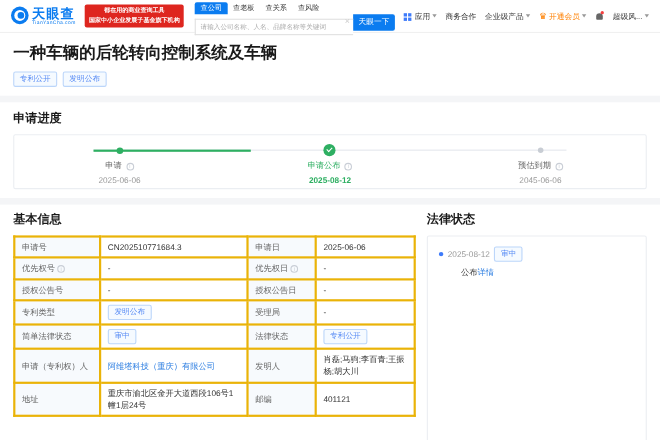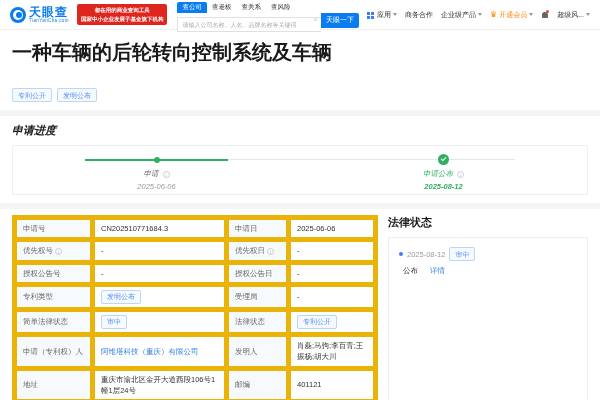--- a/index.html
+++ b/index.html
@@ -2,21 +2,21 @@
 <html><head>
 <meta charset="utf-8">
 <style>
   * { box-sizing: border-box; margin: 0; padding: 0; }
   html,body { width:600px; height:400px; overflow:hidden; background:#fff;
     font-family:"Liberation Sans","DejaVu Sans",sans-serif; color:#333; }
 
   
   .hdr { height:30px; display:flex; align-items:center; padding:0 10px; gap:8px;
          border-bottom:1px solid #f0f0f0; background:#fff; }
-  .logo { display:flex; align-items:flex-end; gap:3px; }
+  .logo { display:flex; align-items:flex-start; gap:3px; }
   .eye { width:16px; height:16px; border-radius:50%; background:#0b7cf0; position:relative; overflow:hidden; flex:0 0 16px;}
   .eye::before { content:""; position:absolute; left:3px; top:3px; width:10px; height:10px;
                  border-radius:50%; background:#fff; }
   .eye::after { content:""; position:absolute; left:6px; top:5px; width:6px; height:6px;
                 border-radius:50%; background:#0b7cf0; }
   .logo-txt { display:flex; flex-direction:column; line-height:1; }
   .brand { font-size:12px; font-weight:bold; color:#0b7cf0; letter-spacing:1px; }
   .domain { font-size:4.5px; color:#0b7cf0; margin-top:1px; letter-spacing:.4px; }
   .promo { background:#de261f; color:#fff; font-size:5.5px; font-weight:bold; line-height:1.6;
            padding:2px 4px; border-radius:2px; text-align:center; white-space:nowrap; }
@@ -43,28 +43,28 @@
         background:#3e7bfa; box-shadow:4px 0 0 #3e7bfa, 0 4px 0 #3e7bfa, 4px 4px 0 #3e7bfa; }
   .crown { color:#ff8000; font-size:8px; line-height:1; }
   .bell { position:relative; width:8px; height:9px; display:inline-block; }
   .bell::before { content:""; position:absolute; left:1px; top:2px; width:6px; height:6px;
         background:#666; border-radius:50% 50% 15% 15%; }
   .bell::after { content:""; position:absolute; right:0; top:0; width:3px; height:3px;
         background:#f53f3f; border-radius:50%; }
 
   
   .title-sec { padding:9px 12px 8px; }
-  .ptitle { font-size:20px; font-weight:bold; color:#1a1a1a; margin-bottom:22px; }
+  .ptitle { font-size:15px; font-weight:bold; color:#1a1a1a; margin-bottom:7px; }
   .tagrow { display:flex; gap:5px; }
   .tag { display:inline-block; font-size:7px; color:#5a8df5; border:1px solid #bcd6fa;
          background:#f5faff; padding:1.5px 5px; border-radius:2px; line-height:1.3; }
   .divider { height:6px; background:#f4f5f7; }
 
   
-  .prog-sec { padding:7px 12px 8px;font-style:italic; }
+  .prog-sec { padding:7px 12px 8px; }
   .sec-h { font-size:11px; font-weight:bold; color:#1a1a1a; margin-bottom:7px; }
   .prog-box { border:1px solid #ebeef2; border-radius:2px; height:50px; position:relative; padding-top:8px; }
   .line-gray { position:absolute; top:13px; left:12.5%; width:75%; height:1px; background:#e4e7ed; }
   .line-green { position:absolute; top:12.5px; left:12.5%; width:25%; height:2px; background:#2eaf62; }
   .steps { display:flex; position:relative; }
   .step { flex:1; display:flex; flex-direction:column; align-items:center; }
   .dot-row { height:11px; display:flex; align-items:center; justify-content:center; position:relative; z-index:2; }
   .dot { border-radius:50%; background:#ccc; }
   .dot.done { width:6px; height:6px; background:#2eaf62; }
   .dot.pending { width:5px; height:5px; background:#c8cdd4; }
@@ -78,29 +78,29 @@
   .info { display:inline-block; width:7px; height:7px; border:1px solid #c9ced6; border-radius:50%;
           position:relative; margin-left:2px; vertical-align:middle; }
   .info::after { content:"i"; position:absolute; left:0; top:0; width:100%; height:100%;
           font-size:5px; color:#c9ced6; text-align:center; line-height:6px; font-style:normal; }
 
   
   .main { display:flex; padding:6px 12px 0; gap:10px; }
   .left-col { flex:0 0 366px; }
   .right-col { flex:1; }
   table.binfo { width:100%; border-collapse:collapse; font-size:7.5px; table-layout:fixed; }
-  .binfo td { border:5px solid #eab308; padding:3px 6px; line-height:1.5; word-break:break-all;
+  .binfo td { border:2px solid #eab308; padding:3px 6px; line-height:1.5; word-break:break-all;
               vertical-align:middle; color:#333;margin-top:40px; }
   .binfo td.lcell { background:#f7fafd; color:#666; word-break:keep-all; }
   .link { color:#2b7de1; cursor:pointer; }
   .legal-box { border:1px solid #ebeef2; border-radius:2px; height:203px; padding:9px 10px; font-size:7.5px; }
   .lentry-row1 { display:flex; align-items:center; gap:4px; }
   .ldot { width:4px; height:4px; border-radius:50%; background:#3e7bfa; flex:0 0 4px; }
   .ldate { color:#999; }
-  .lentry-row2 { margin:5px 0 0 4px; display:flex; gap:12px; color:#333; }
+  .lentry-row2 { margin:5px 0 0 20px; display:flex; gap:0; color:#333; }
 </style>
 </head>
 <body>
 
 <div class="hdr">
   <div class="logo">
     <span class="eye"></span>
     <span class="logo-txt">
       <span class="brand">天眼查</span>
       <span class="domain">TianYanCha.com</span>
@@ -175,27 +175,35 @@
           <div class="slabel done">申请<span class="info"></span></div>
           <div class="sdate done">2025-06-06</div>
         </div>
         <div class="step">
           <div class="dot-row">
             <span class="dot current"></span>
           </div>
           <div class="slabel current">申请公布<span class="info"></span></div>
           <div class="sdate current">2025-08-12</div>
         </div>
+        <div class="step">
+          <div class="dot-row">
+            <span class="dot pending"></span>
+          </div>
+          <div class="slabel pending">预估到期<span class="info"></span></div>
+          <div class="sdate pending">2045-06-06</div>
+        </div>
       </div>
   </div>
 </div>
 <div class="divider"></div>
 
 <div class="main">
   <div class="left-col">
+    <div class="sec-h">基本信息</div>
     <table class="binfo">
       <colgroup>
           <col style="width:78px">
           <col style="width:134px">
           <col style="width:62px">
           <col>
         </colgroup>
       <tbody>
           <tr>
             <td class="lcell">申请号</td>

